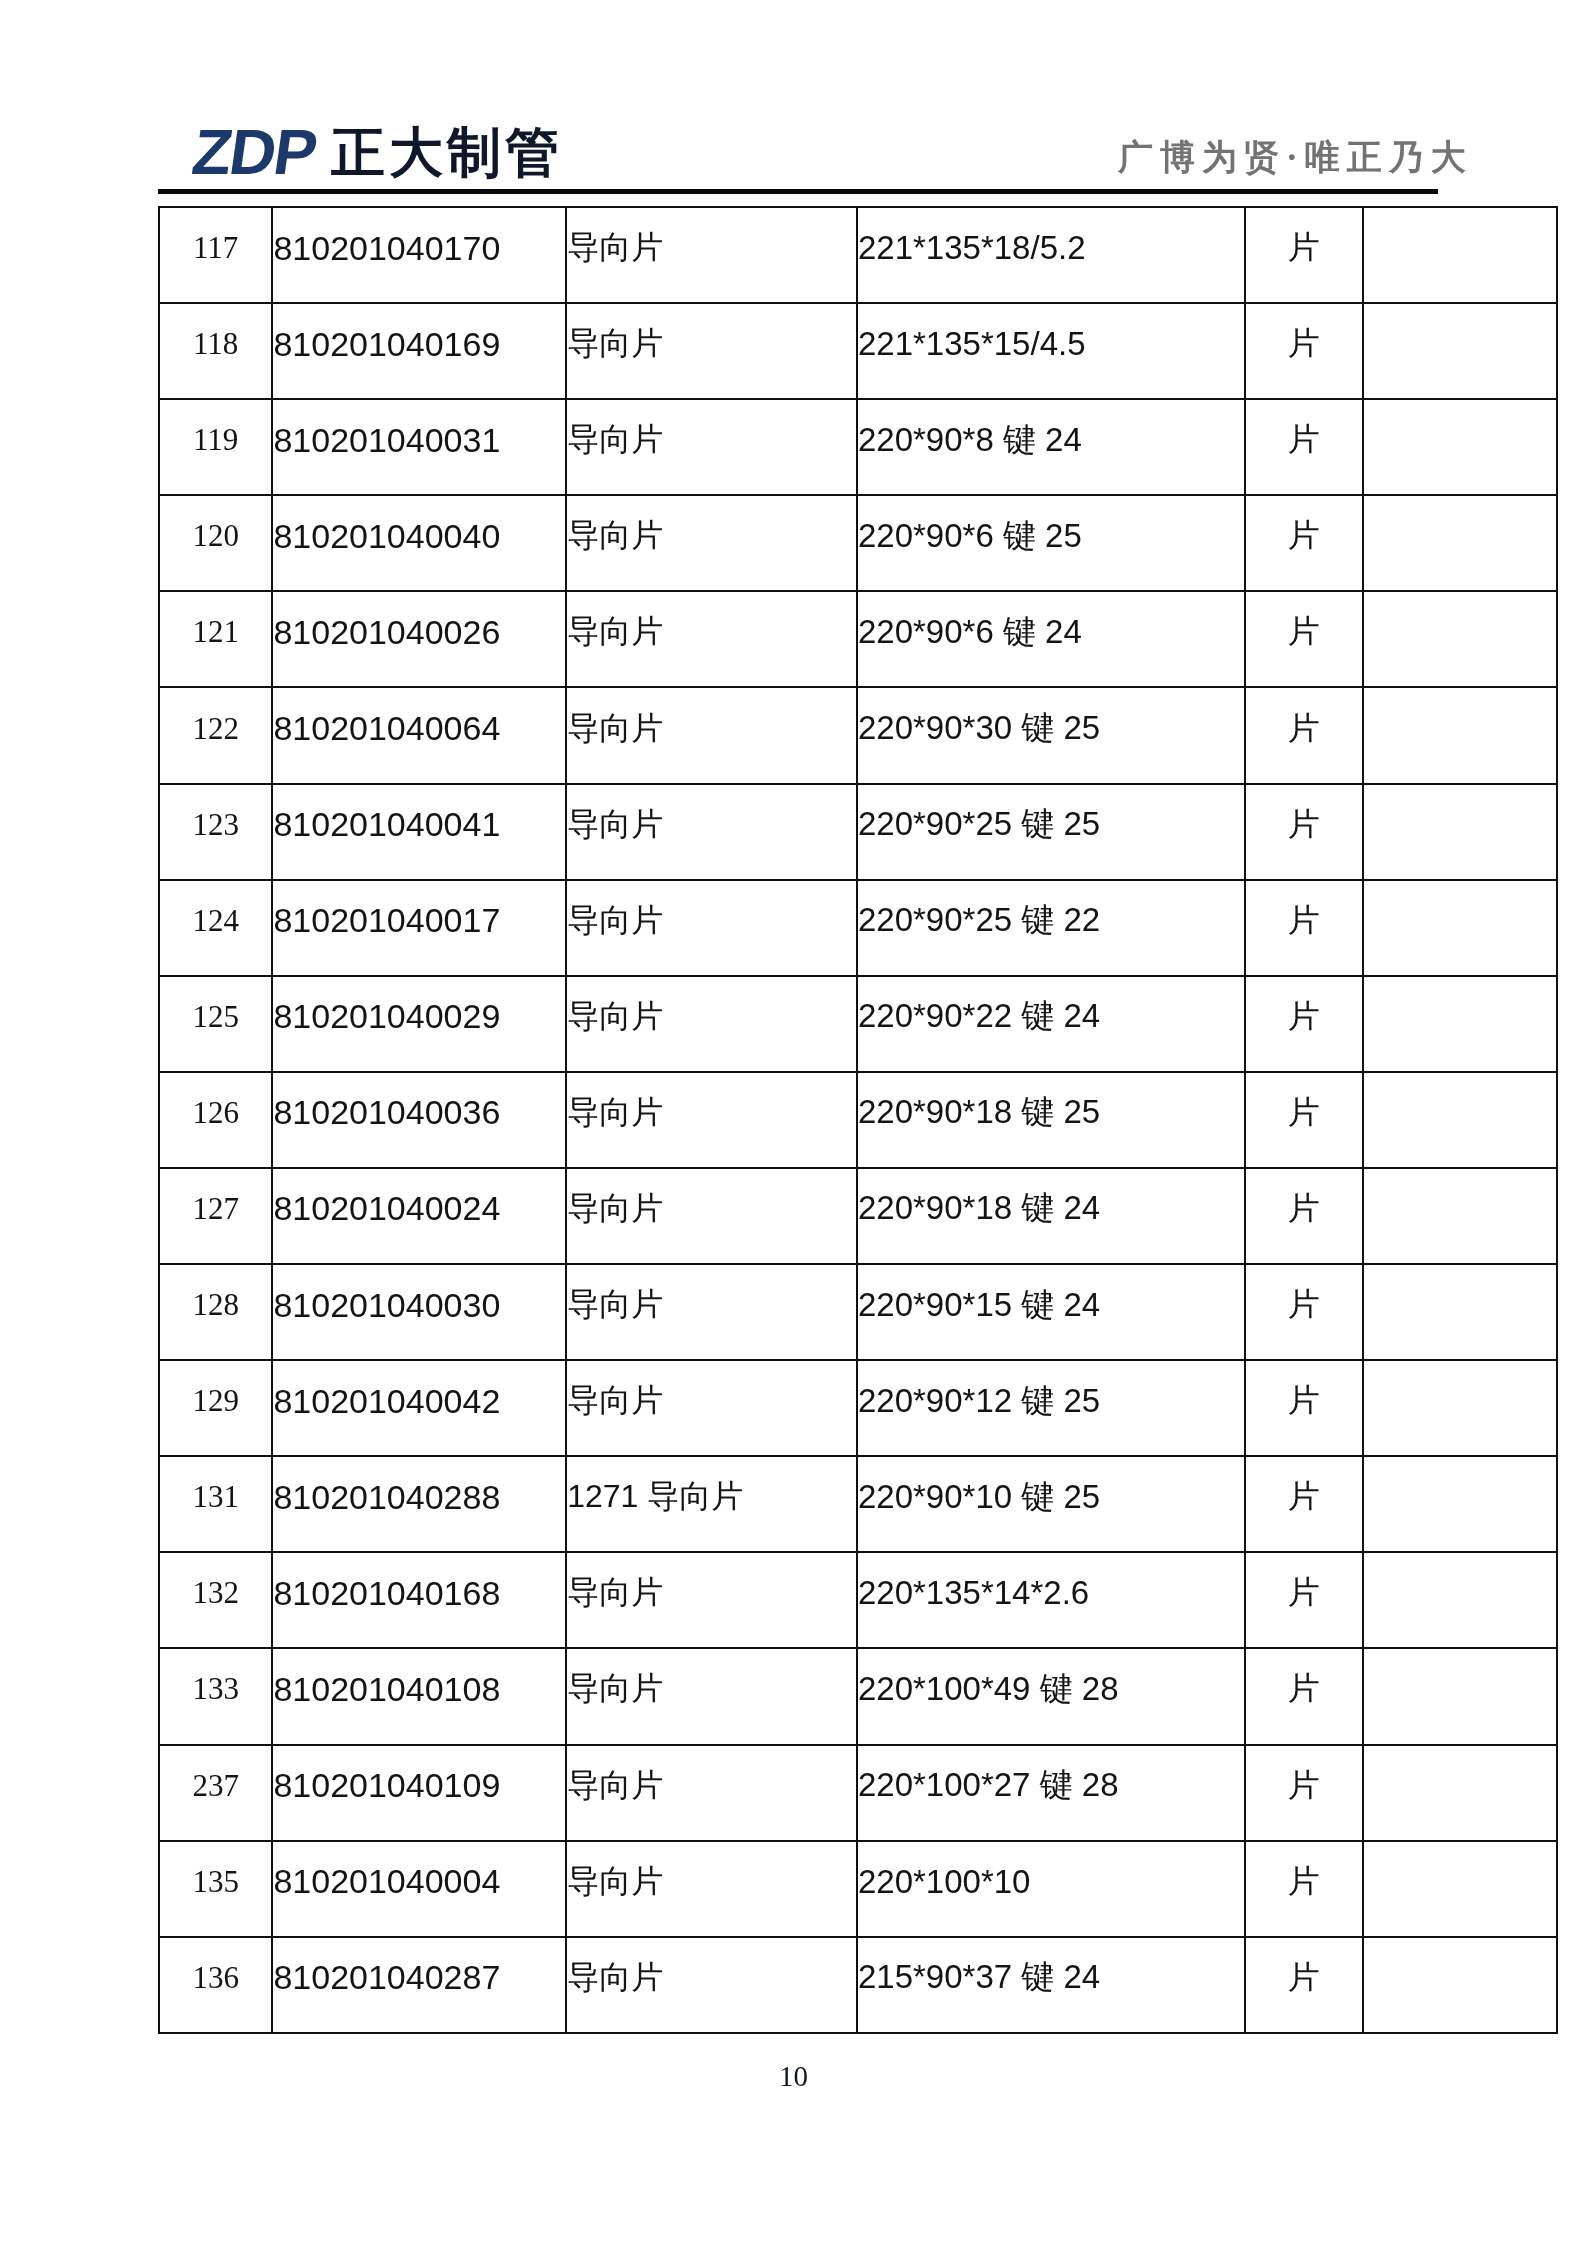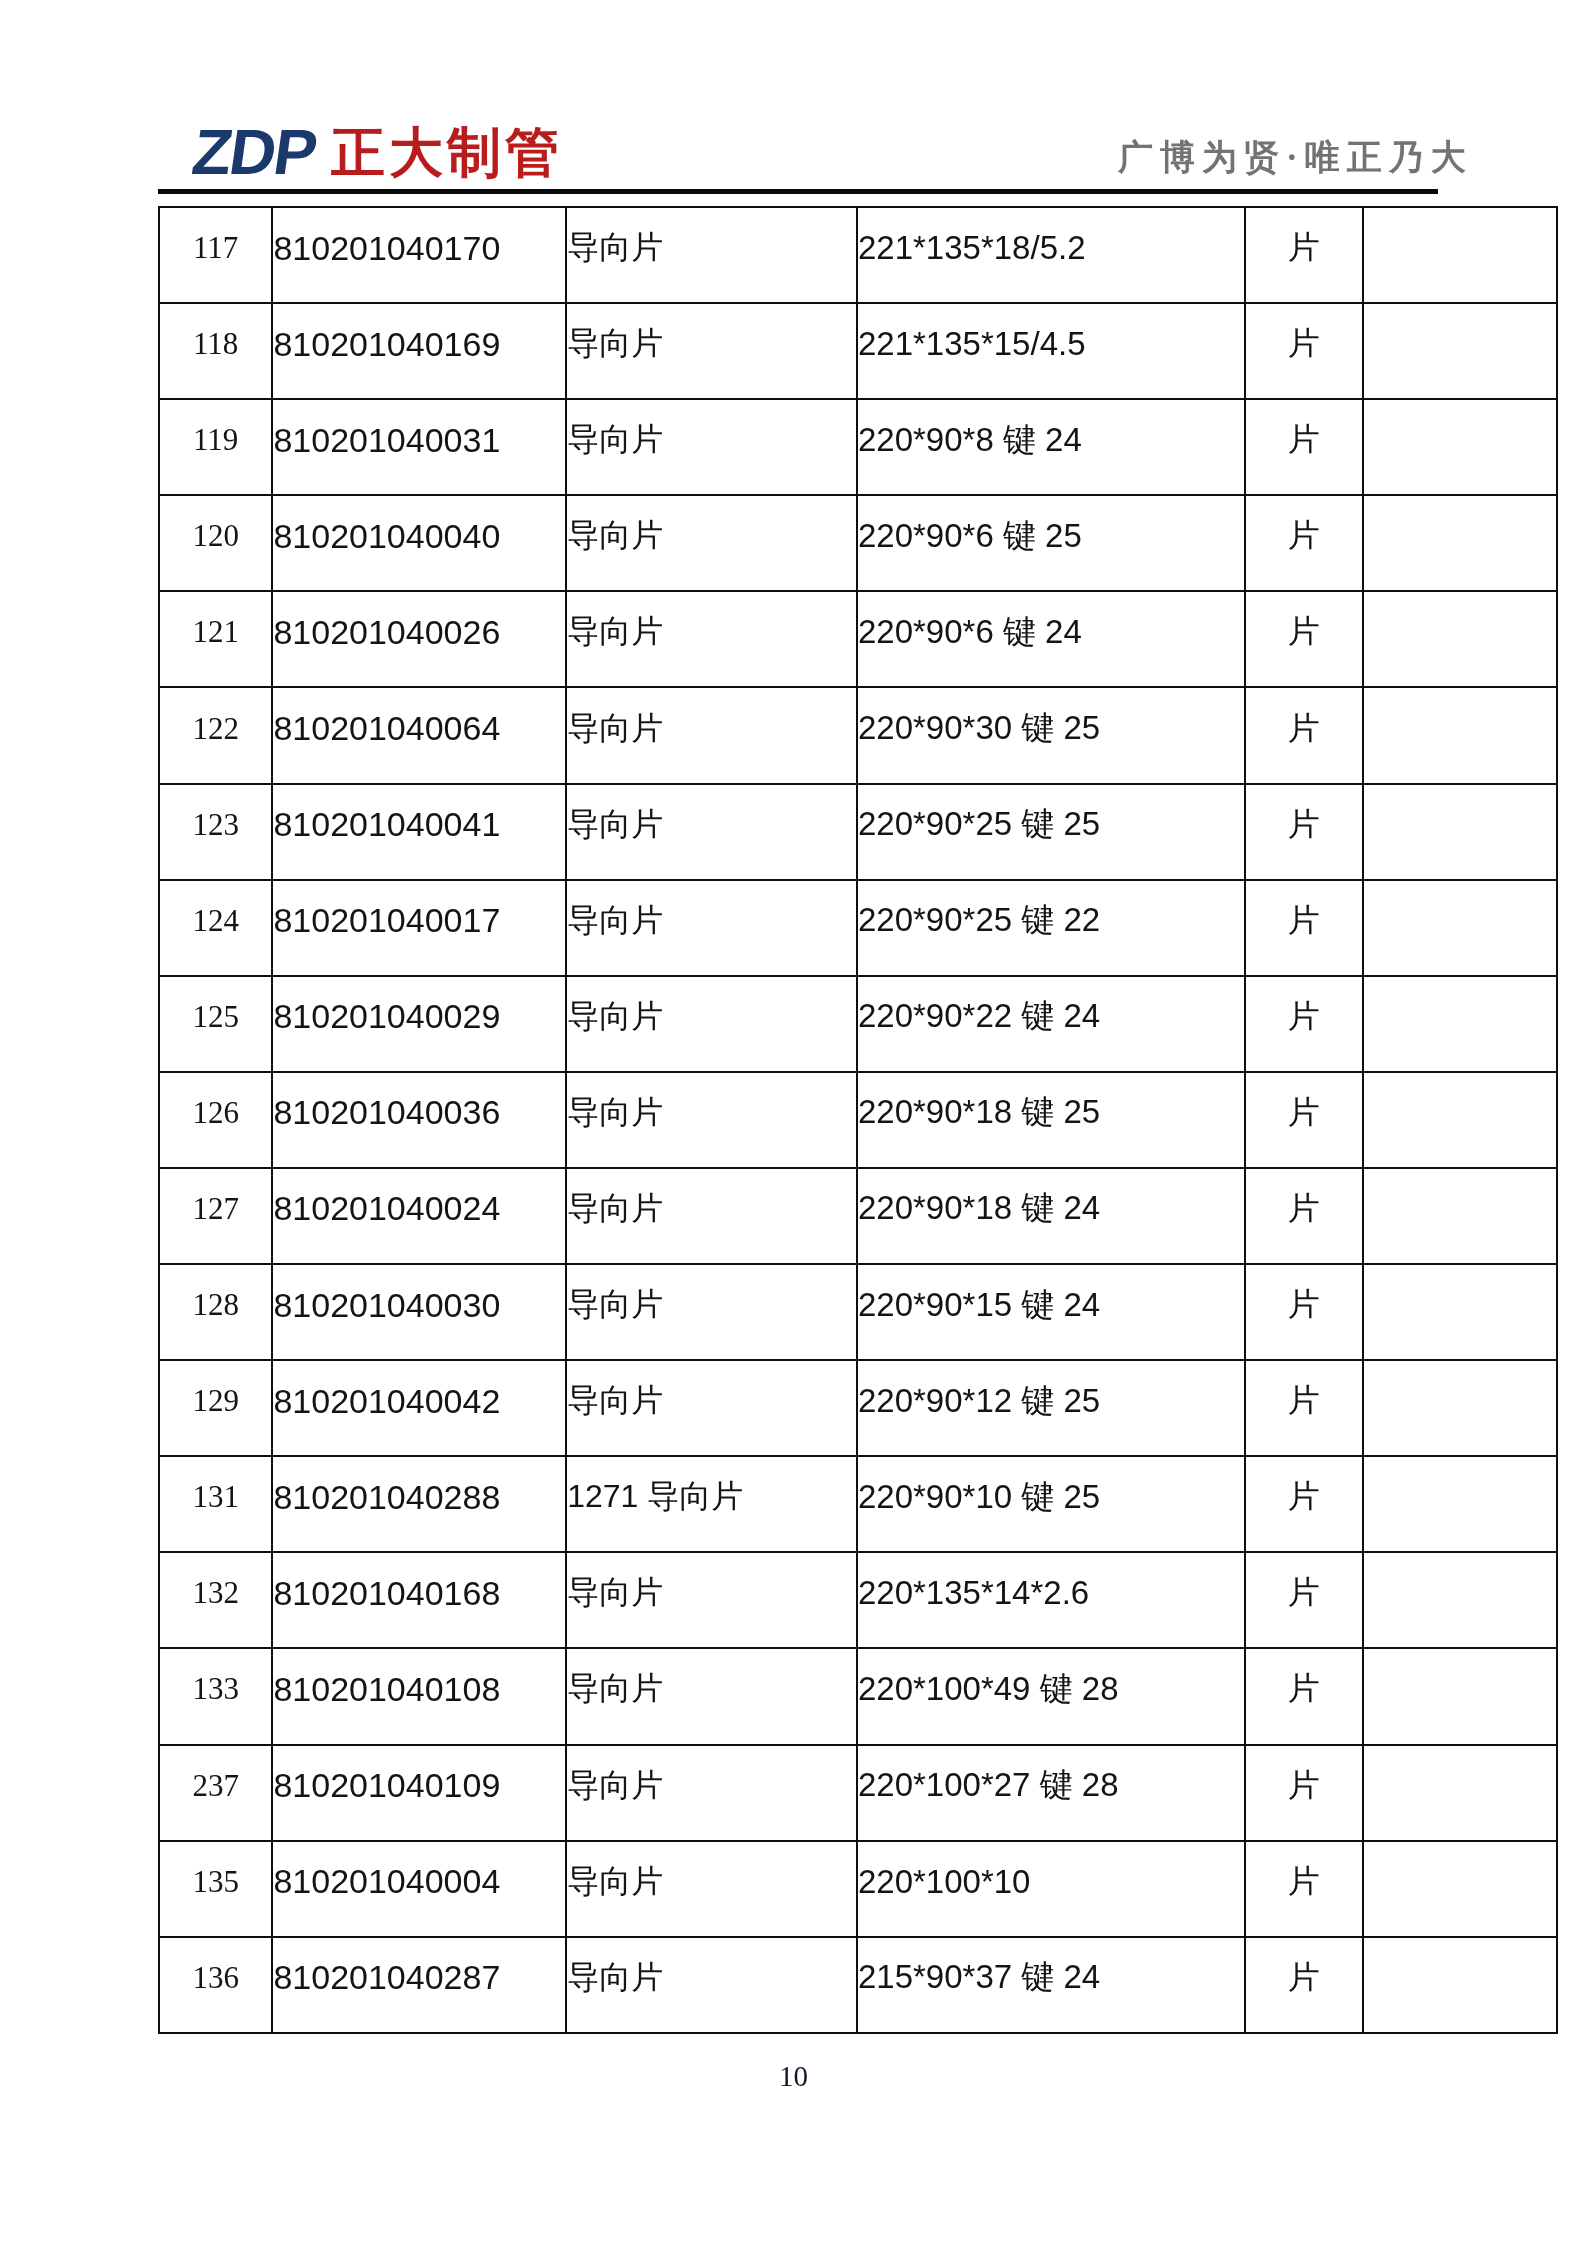--- a/index.html
+++ b/index.html
@@ -32,21 +32,21 @@
     font-weight: bold;
     color: #1b3a6b;
     letter-spacing: -2px;
     transform: skewX(-8deg);
     line-height: 1;
   }
   .logo-company {
     font-family: "Liberation Sans", sans-serif;
     font-size: 54px;
     font-weight: bold;
-    color: #b91c1c;
+    color: #0f172a;
     letter-spacing: 4px;
     line-height: 1;
   }
   .header-slogan {
     position: absolute;
     left: 1118px;
     top: 140px;
     font-family: "Liberation Serif", serif;
     font-size: 35px;
     font-weight: bold;

